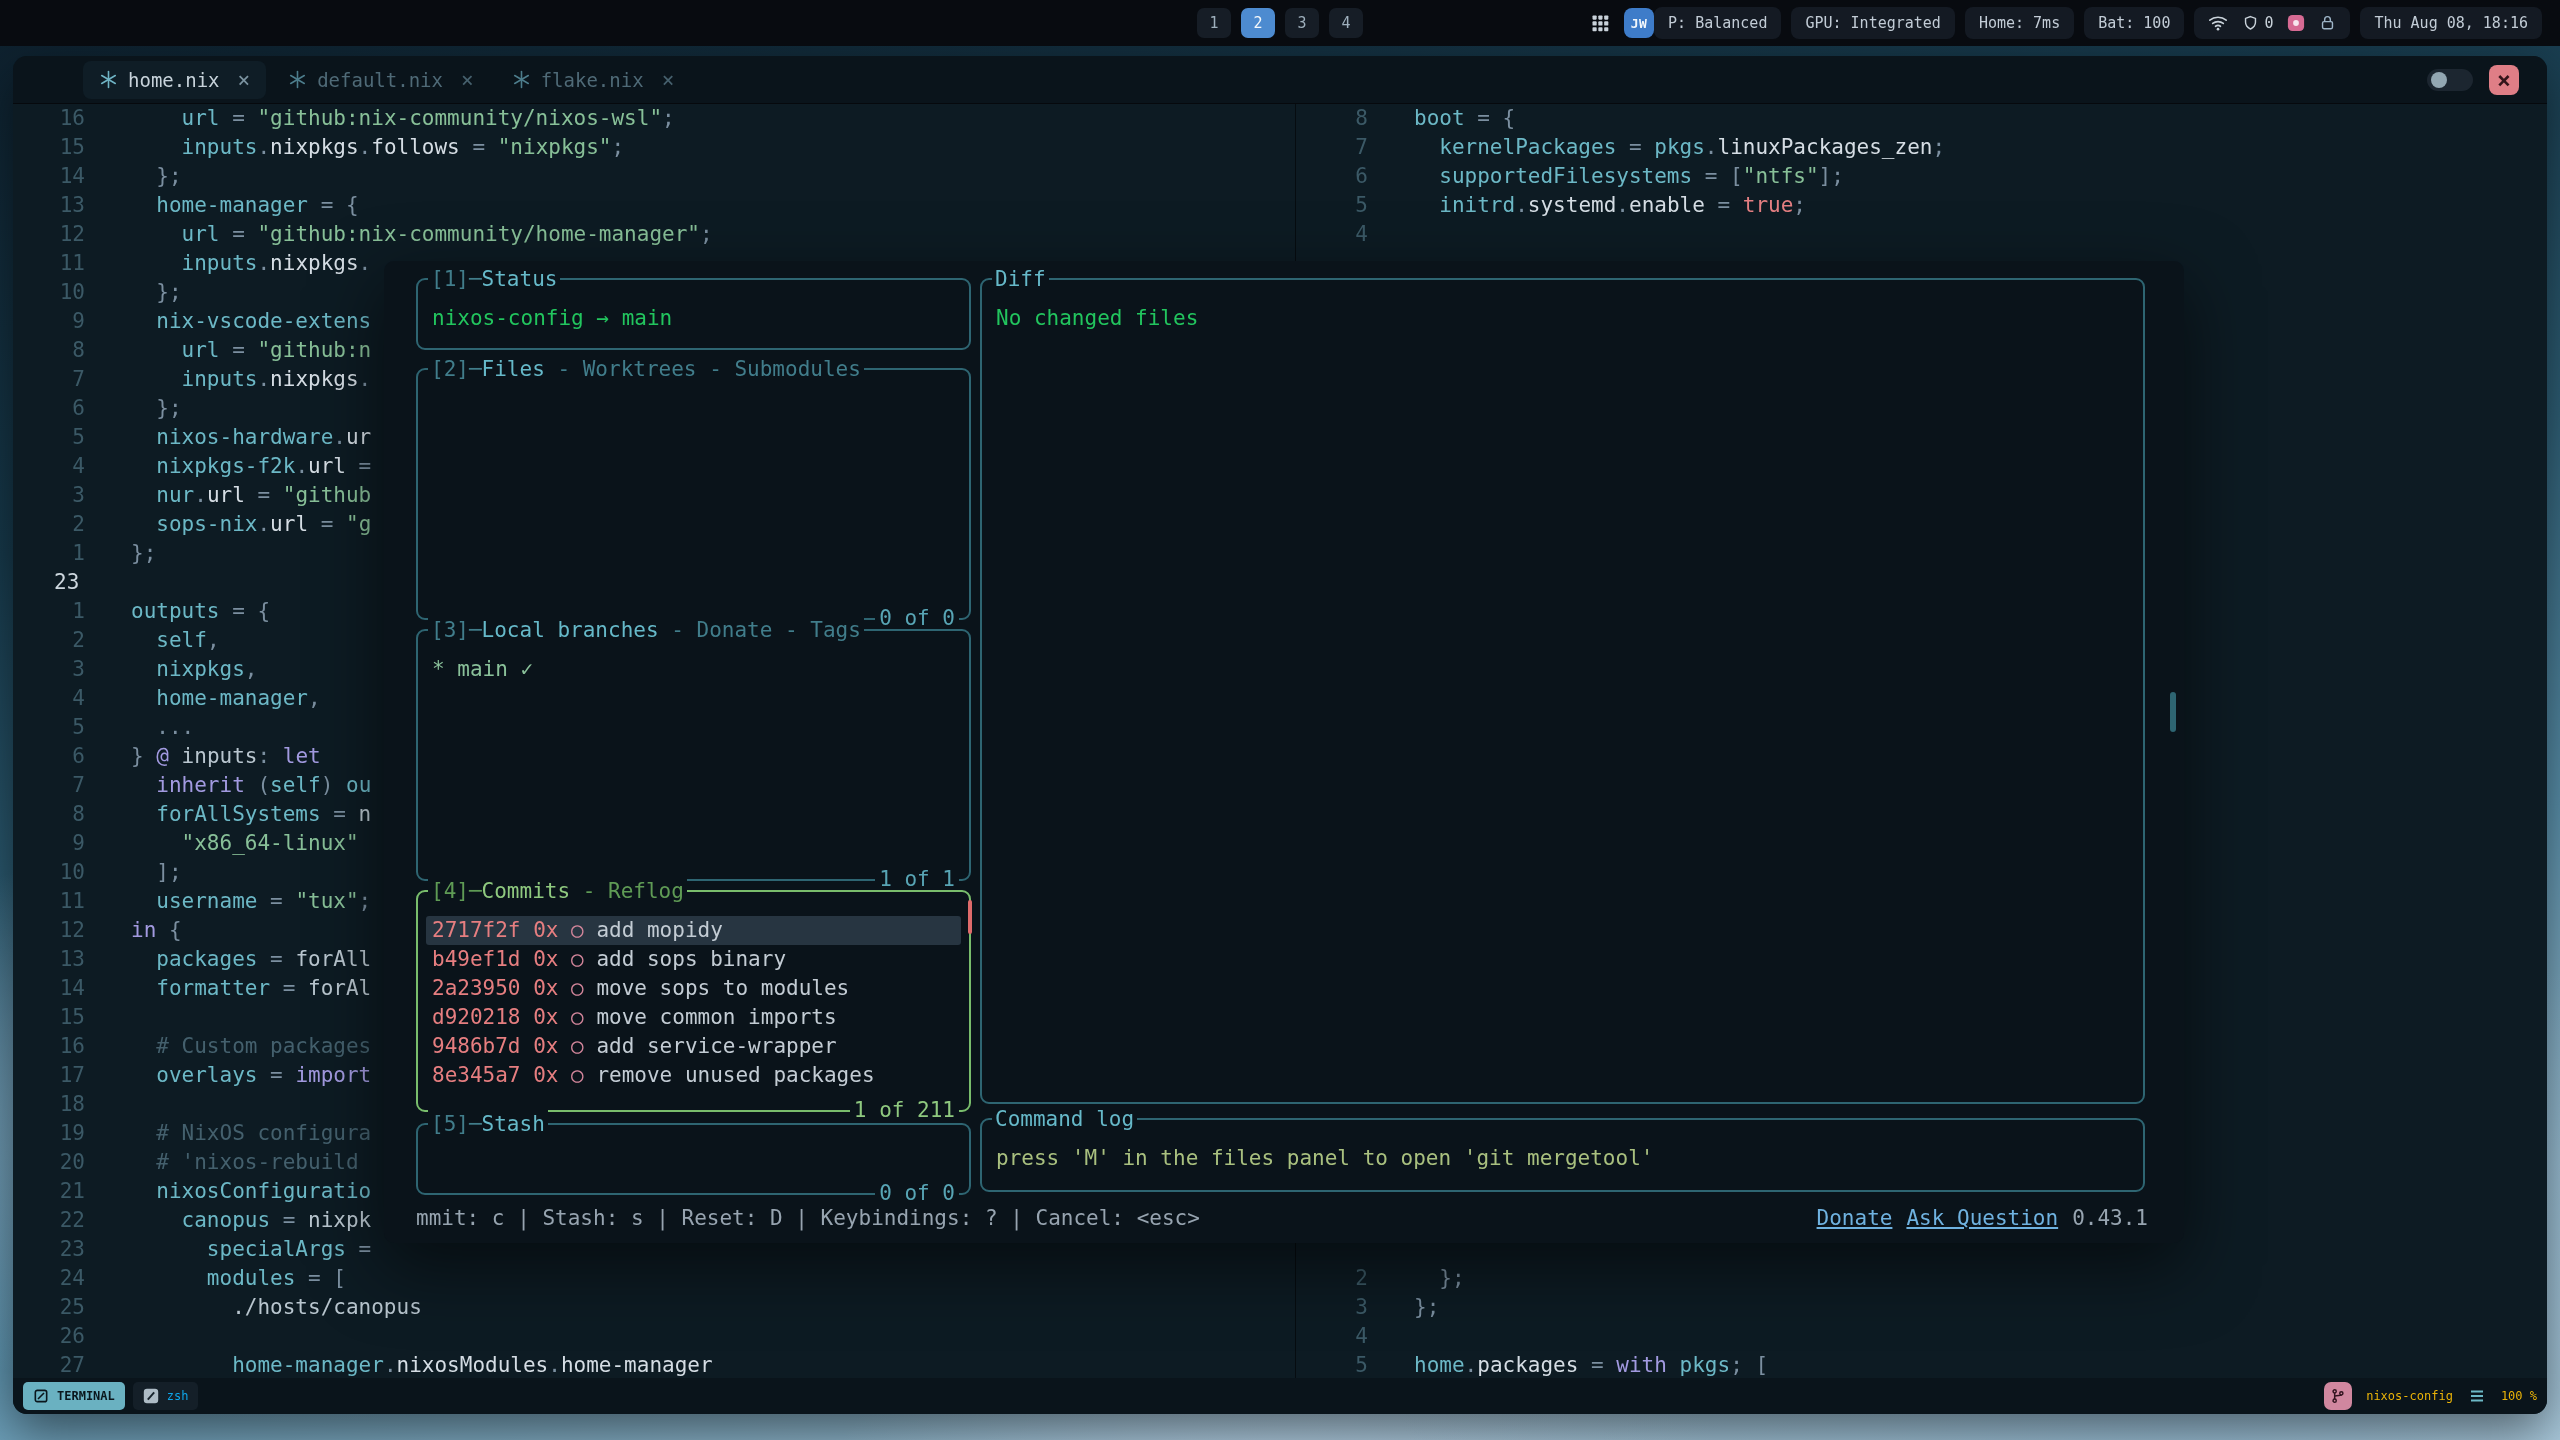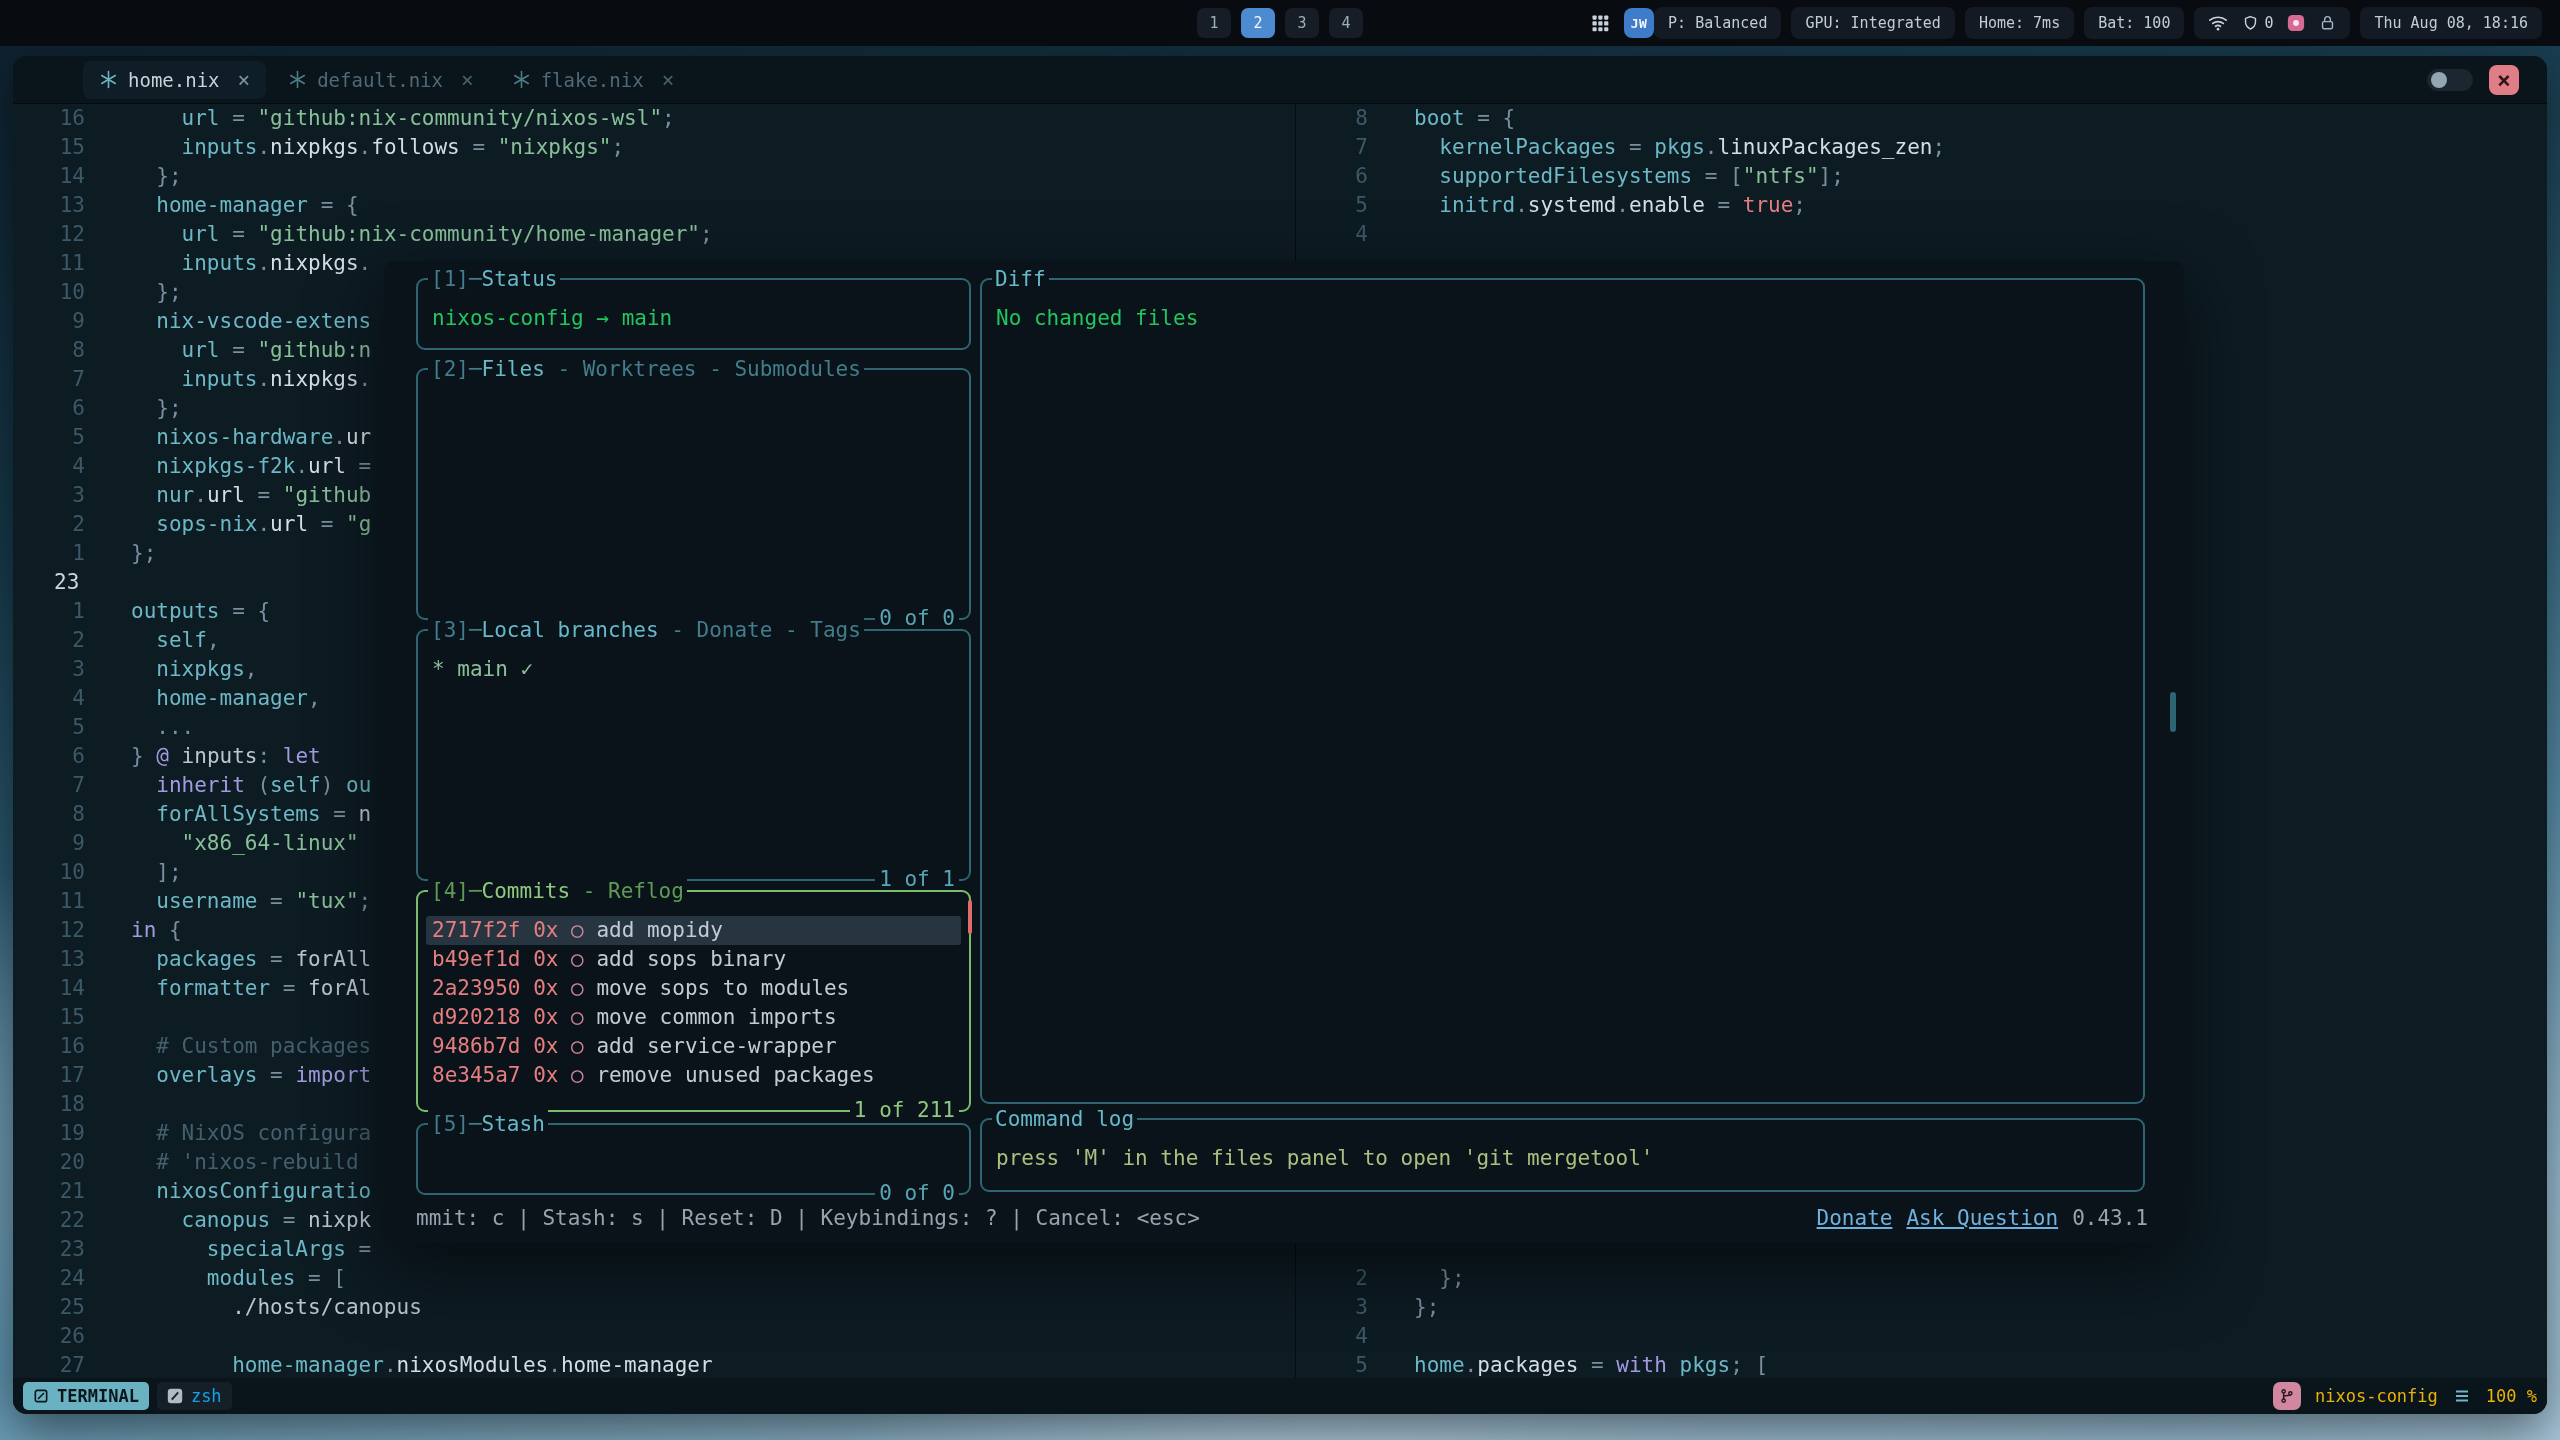--- a/index.html
+++ b/index.html
@@ -54,21 +54,21 @@
   #pane-right{left:1283px;right:0}
   .divider{position:absolute;top:0;bottom:0;left:1282px;width:1px;background:#060c10}
   .code-row{position:relative;height:29px;line-height:29px;white-space:pre;font-size:21px}
   .ln{position:absolute;left:0;width:72px;text-align:right;color:#3b5966}
   .ln.cur{text-align:left;padding-left:41px;color:#cdd7de;width:auto}
   .code{position:absolute;left:118px;top:0}
   .seg-t{color:#b9c6cf}.seg-p{color:#6cb8c6}.seg-o{color:#7b8fa0}.seg-s{color:#88c098}
   .seg-w{color:#d5dde4}.seg-k{color:#a29ae0}.seg-c{color:#44606d}.seg-b{color:#e47f82}
   
   .statusbar{position:absolute;left:0;right:0;bottom:0;height:36px;background:#0a141b;display:flex;
-    align-items:center;justify-content:space-between;padding:0 10px;box-sizing:border-box;font-size:17px}
+    align-items:center;justify-content:space-between;padding:0 10px;box-sizing:border-box;font-size:12px}
   .sb-left,.sb-right{display:flex;align-items:center}
   .sb-badge{display:flex;align-items:center;gap:8px;height:28px;padding:0 10px;border-radius:5px;box-sizing:border-box}
   .sb-badge.teal{background:#6ab1c1;color:#0a161c;font-weight:bold}
   .sb-badge.dark{background:#141f28;color:#0ea5e9;margin-left:8px}
   .sb-right{gap:14px;color:#eab308}
   .sb-pink{width:28px;height:28px;border-radius:7px;background:#d0879f;display:flex;align-items:center;
     justify-content:center;color:#31141f}
   
   .lazygit{position:absolute;left:371px;top:205px;width:1800px;height:982px;background:#0a131a;
     border-radius:10px;box-shadow:0 24px 70px rgba(0,0,0,.55);font-size:21px;color:#c3ccd4;z-index:20}

